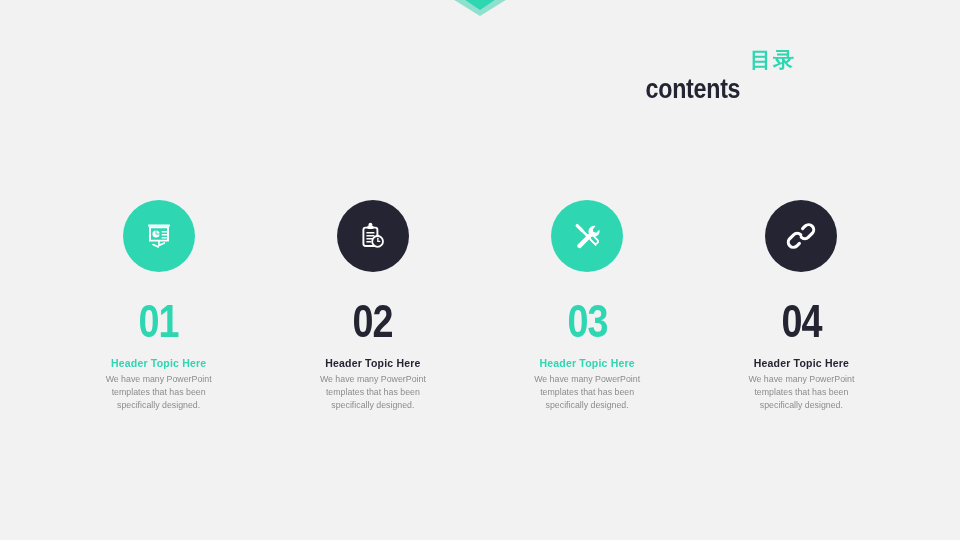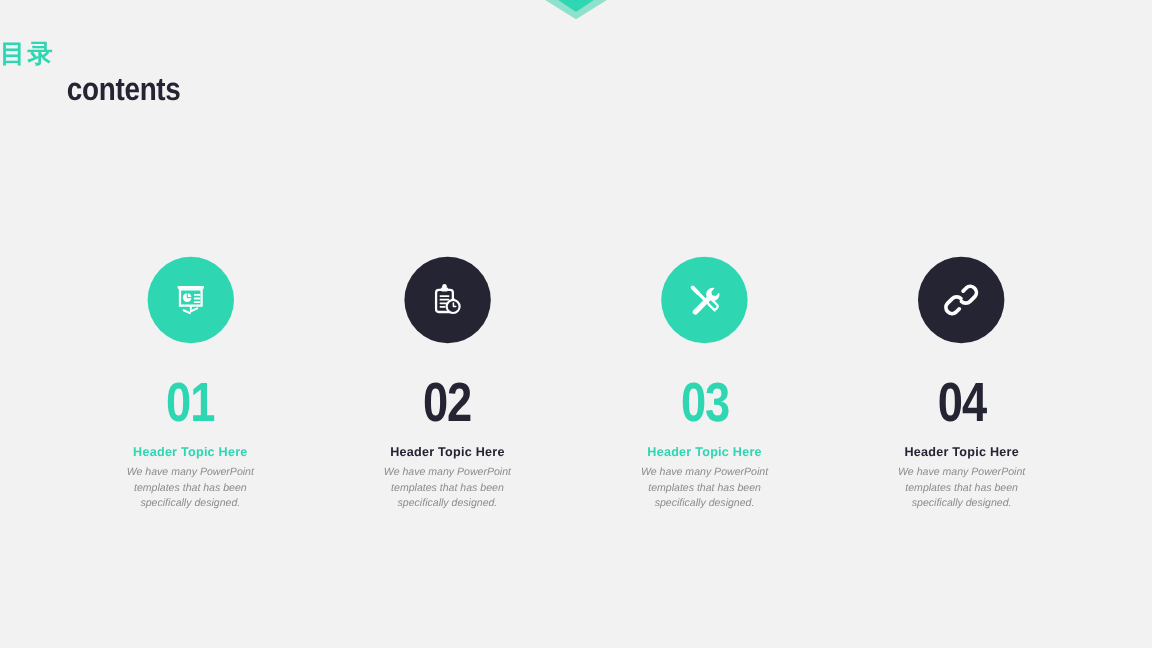--- a/index.html
+++ b/index.html
@@ -42,23 +42,23 @@
     width: 96px;
     height: 56px;
     background: #2ed6b2;
     clip-path: polygon(0 0, 100% 0, 100% 42%, 50% 100%, 0 42%);
   }
 
   
   .heading {
     position: absolute;
     left: 0;
-    top: 32px;
+    top: 47px;
     width: 796px;
-    text-align: left;
+    text-align: right;
   }
   .heading-cn {
     font-size: 21px;
     font-weight: 700;
     color: #2ed6b2;
     letter-spacing: 2px;
     line-height: 26px;
     font-family: "DejaVu Sans", sans-serif;
   }
   .heading-en {
@@ -68,21 +68,21 @@
     line-height: 32px;
     letter-spacing: -0.3px;
     transform: scaleX(0.86);
     font-family: "Liberation Sans", sans-serif;
   }
 
   
   .columns {
     position: absolute;
     left: 64px;
-    top: 214px;
+    top: 200px;
     width: 832px;
     display: flex;
     gap: 25px;
   }
   .col {
     width: 207px;
     display: flex;
     flex-direction: column;
     align-items: center;
   }
@@ -121,21 +121,20 @@
   .topic.teal { color: #2ed6b2; }
   .topic.dark { color: #242433; }
 
   .desc {
     margin-top: 3px;
     font-size: 8.8px;
     line-height: 13px;
     color: #8c8c8c;
     width: 132px;
     text-align: center;
-    font-style: italic;
   }
 </style>
 </head>
 <body>
 
 <div class="chevron-wrap">
   <div class="chevron chevron-back-solid"></div>
   <div class="chevron chevron-front"></div>
 </div>
 

